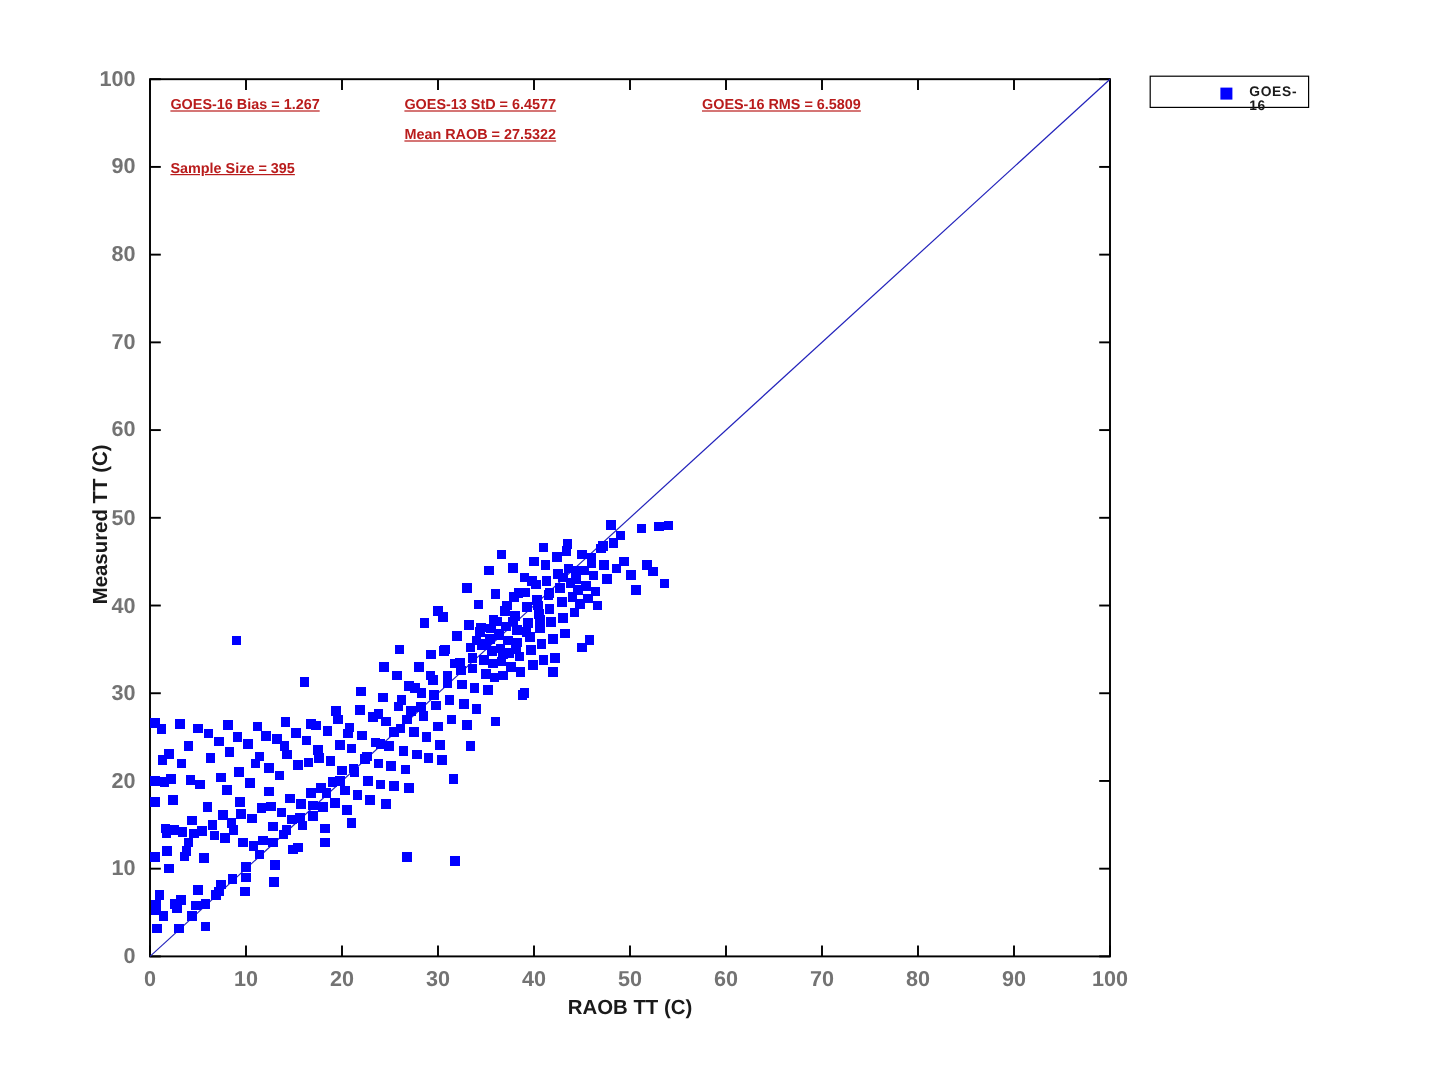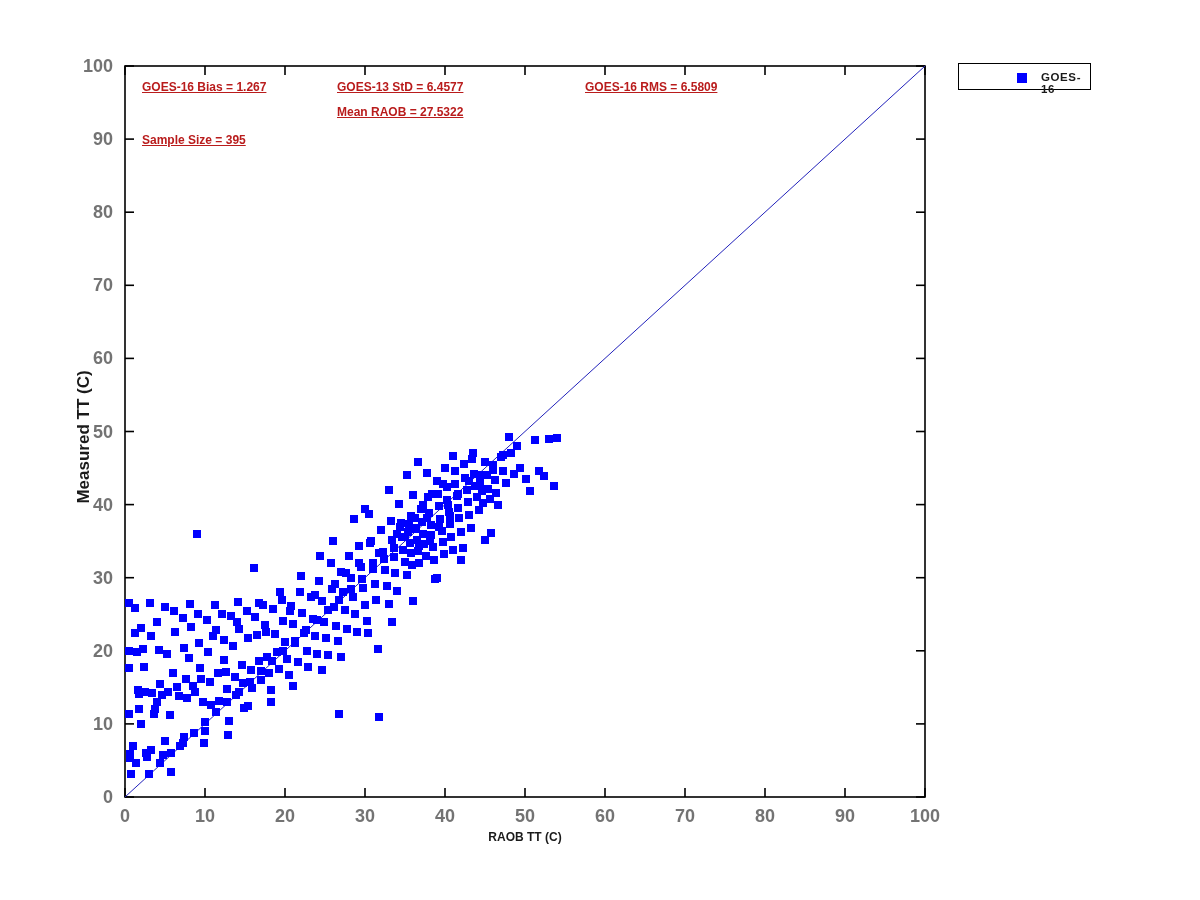--- a/index.html
+++ b/index.html
@@ -45,21 +45,21 @@
   .annot-rms    { left: 585px; top: 80px; }
   .annot-n      { left: 142px; top: 105px; margin-top: 28px; }
   .annot-mean   { left: 337px; top: 105px; }
 
   .axis-label-x {
     position: absolute;
     left: 125px;
     top: 830px;
     width: 800px;
     text-align: center;
-    font-size: 12px;
+    font-size: 17px;
     font-weight: bold;
     color: #1a1a1a;
   }
   .axis-label-y {
     position: absolute;
     left: -116px;
     top: 427px;
     width: 400px;
     text-align: center;
     font-size: 17px;

